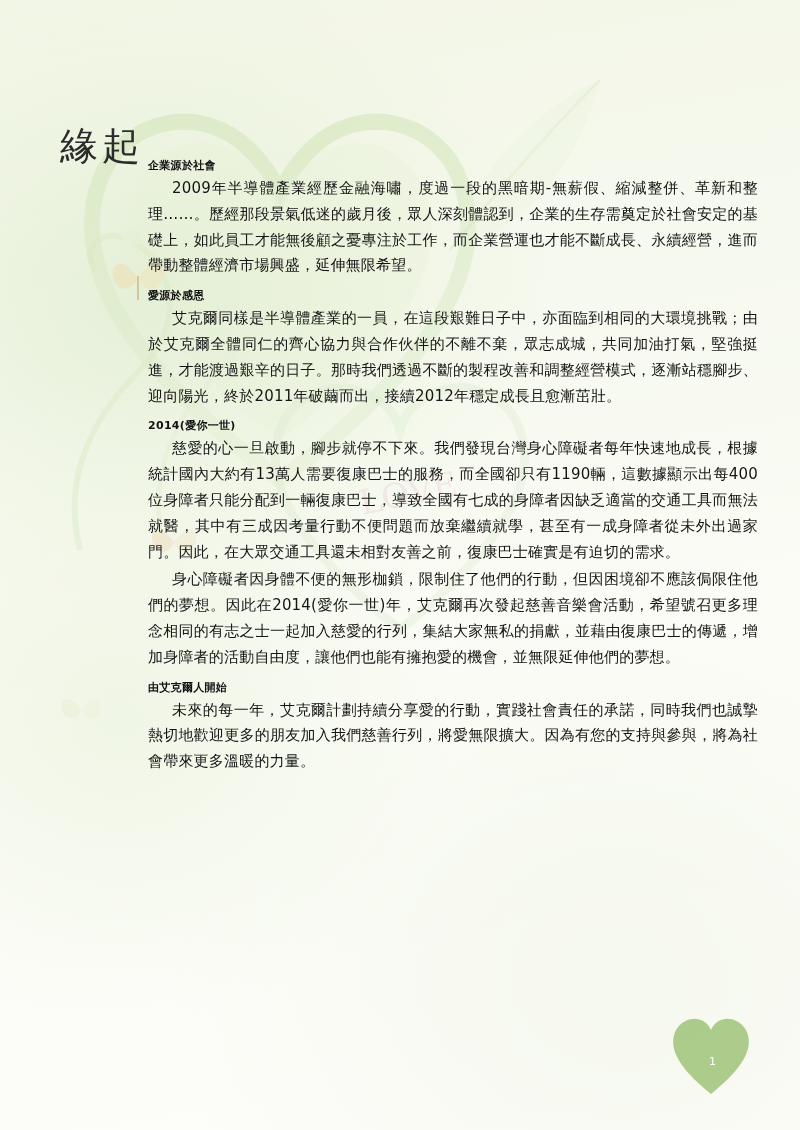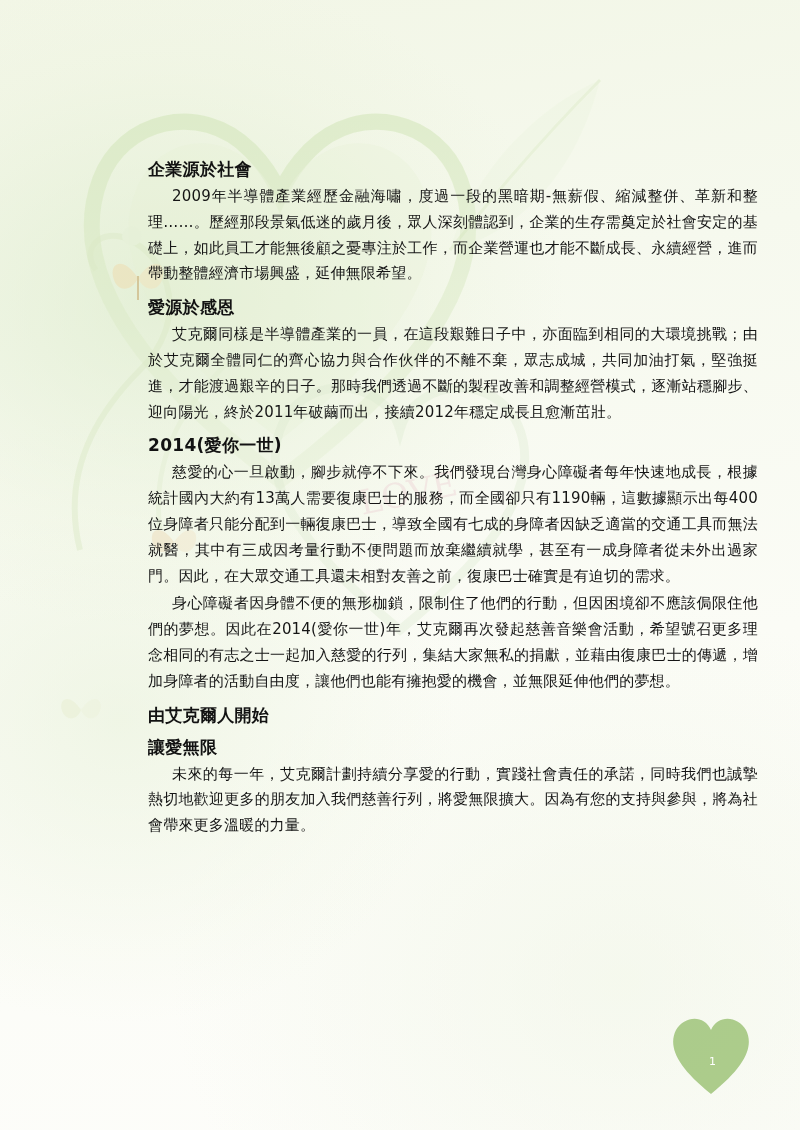--- a/index.html
+++ b/index.html
@@ -74,21 +74,21 @@
   .content {
     position: absolute;
     left: 148px;
     top: 158px;
     width: 610px;
     color: #1a1a1a;
   }
 
   .sec-heading {
     font-family: "DejaVu Sans", "Liberation Sans", sans-serif;
-    font-size: 17px;
+    font-size: 11px;
     font-weight: bold;
     color: #121212;
     margin: 0 0 3px 0;
     letter-spacing: 0.3px;
   }
   .sec-heading.gap {
     margin-top: 9px;
   }
   .para {
     font-family: "DejaVu Sans", "Liberation Sans", sans-serif;
@@ -161,35 +161,35 @@
   </svg>
   <svg class="bg-art butterfly-3" viewBox="0 0 46 42">
     <path d="M23 20 C11 2 0 9 4 21 C8 31 19 31 23 20 Z" fill="#e3e9c7" opacity="0.7"></path>
     <path d="M23 20 C35 2 46 9 42 21 C38 31 27 31 23 20 Z" fill="#eaf0d6" opacity="0.7"></path>
   </svg>
 
   <svg class="bg-art corner-heart" viewBox="0 0 90 92">
     <path d="M45 88 C10 60 2 40 10 24 C18 10 38 8 45 24 C52 8 72 10 80 24 C88 40 80 60 45 88 Z" fill="#9fc47a"></path>
   </svg>
 
+  <h1 class="page-title">緣起</h1>
 
   <div class="content">
 
     <h2 class="sec-heading">企業源於社會</h2>
     <p class="para">2009年半導體產業經歷金融海嘯，度過一段的黑暗期-無薪假、縮減整併、革新和整理……。歷經那段景氣低迷的歲月後，眾人深刻體認到，企業的生存需奠定於社會安定的基礎上，如此員工才能無後顧之憂專注於工作，而企業營運也才能不斷成長、永續經營，進而帶動整體經濟市場興盛，延伸無限希望。</p>
 
     <h2 class="sec-heading gap">愛源於感恩</h2>
     <p class="para">艾克爾同樣是半導體產業的一員，在這段艱難日子中，亦面臨到相同的大環境挑戰；由於艾克爾全體同仁的齊心協力與合作伙伴的不離不棄，眾志成城，共同加油打氣，堅強挺進，才能渡過艱辛的日子。那時我們透過不斷的製程改善和調整經營模式，逐漸站穩腳步、迎向陽光，終於2011年破繭而出，接續2012年穩定成長且愈漸茁壯。</p>
 
 
     <h2 class="sec-heading gap">2014(愛你一世)</h2>
     <p class="para">慈愛的心一旦啟動，腳步就停不下來。我們發現台灣身心障礙者每年快速地成長，根據統計國內大約有13萬人需要復康巴士的服務，而全國卻只有1190輛，這數據顯示出每400位身障者只能分配到一輛復康巴士，導致全國有七成的身障者因缺乏適當的交通工具而無法就醫，其中有三成因考量行動不便問題而放棄繼續就學，甚至有一成身障者從未外出過家門。因此，在大眾交通工具還未相對友善之前，復康巴士確實是有迫切的需求。</p>
     <p class="para">身心障礙者因身體不便的無形枷鎖，限制住了他們的行動，但因困境卻不應該侷限住他們的夢想。因此在2014(愛你一世)年，艾克爾再次發起慈善音樂會活動，希望號召更多理念相同的有志之士一起加入慈愛的行列，集結大家無私的捐獻，並藉由復康巴士的傳遞，增加身障者的活動自由度，讓他們也能有擁抱愛的機會，並無限延伸他們的夢想。</p>
 
     <h2 class="sec-heading gap">由艾克爾人開始</h2>
 
-    <h2 class="sec-heading gap">讓愛無限</h2>
     <p class="para">未來的每一年，艾克爾計劃持續分享愛的行動，實踐社會責任的承諾，同時我們也誠摯熱切地歡迎更多的朋友加入我們慈善行列，將愛無限擴大。因為有您的支持與參與，將為社會帶來更多溫暖的力量。</p>
 
   </div>
 
   <div class="page-number">1</div>
 </div>
 
 </body></html>

